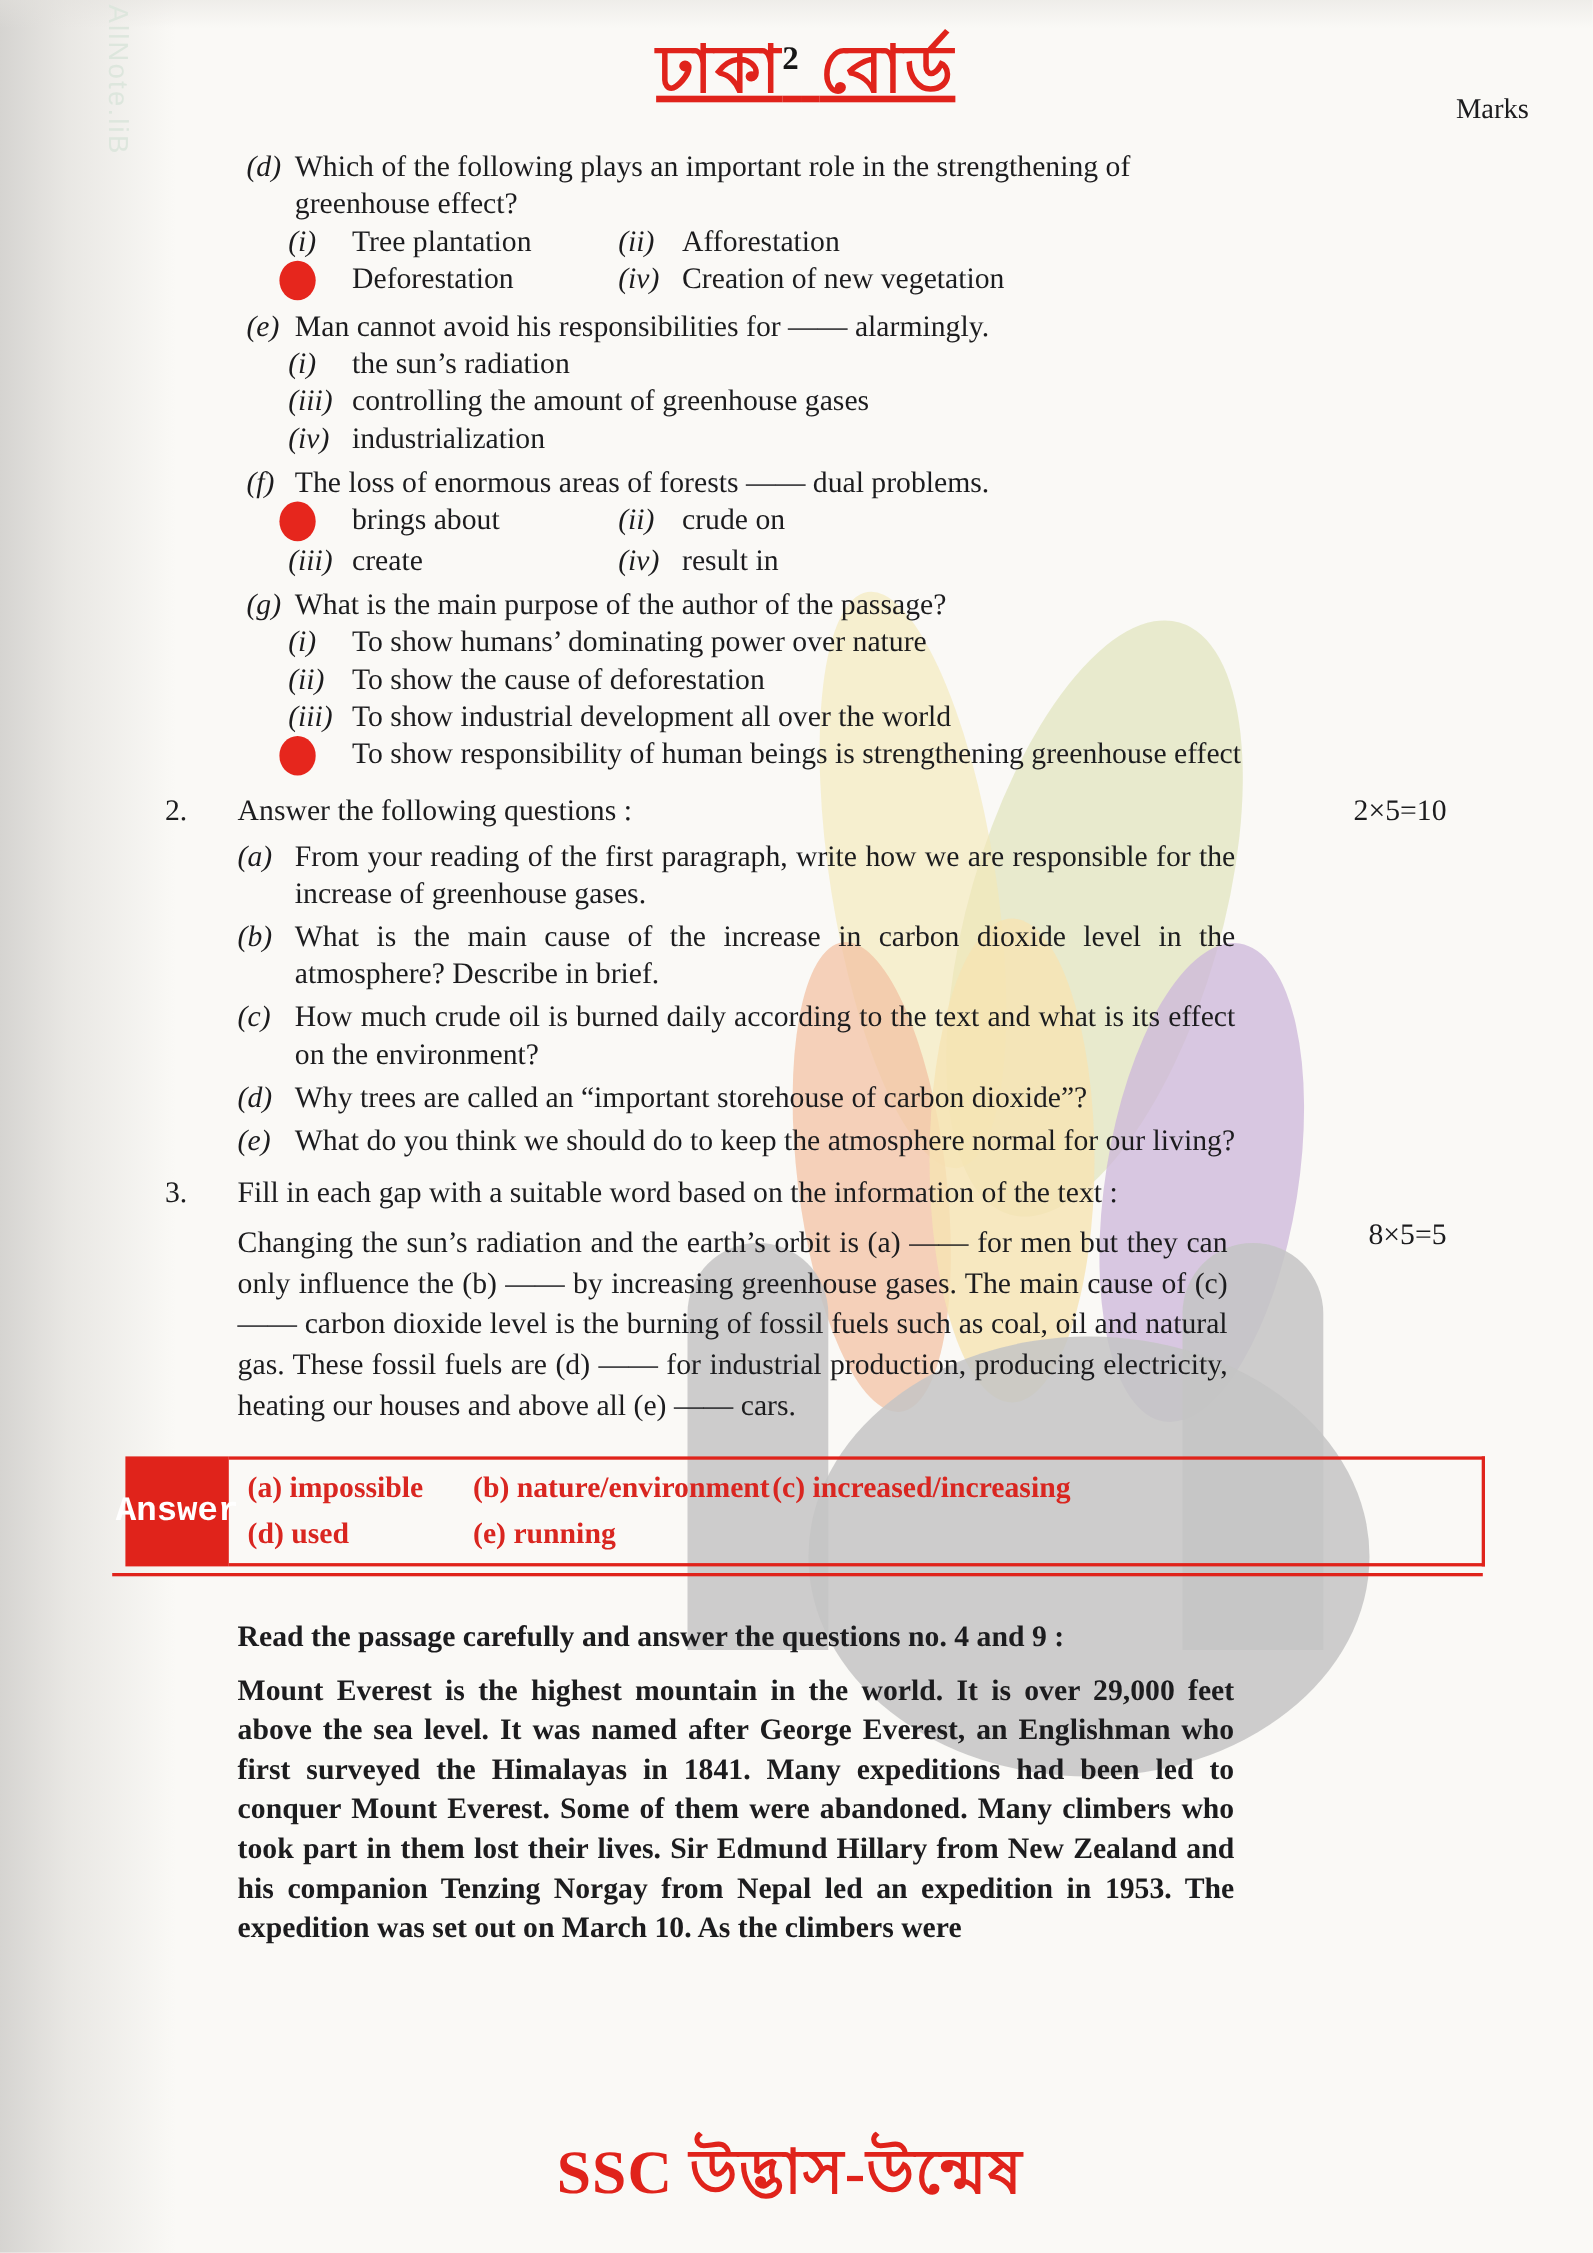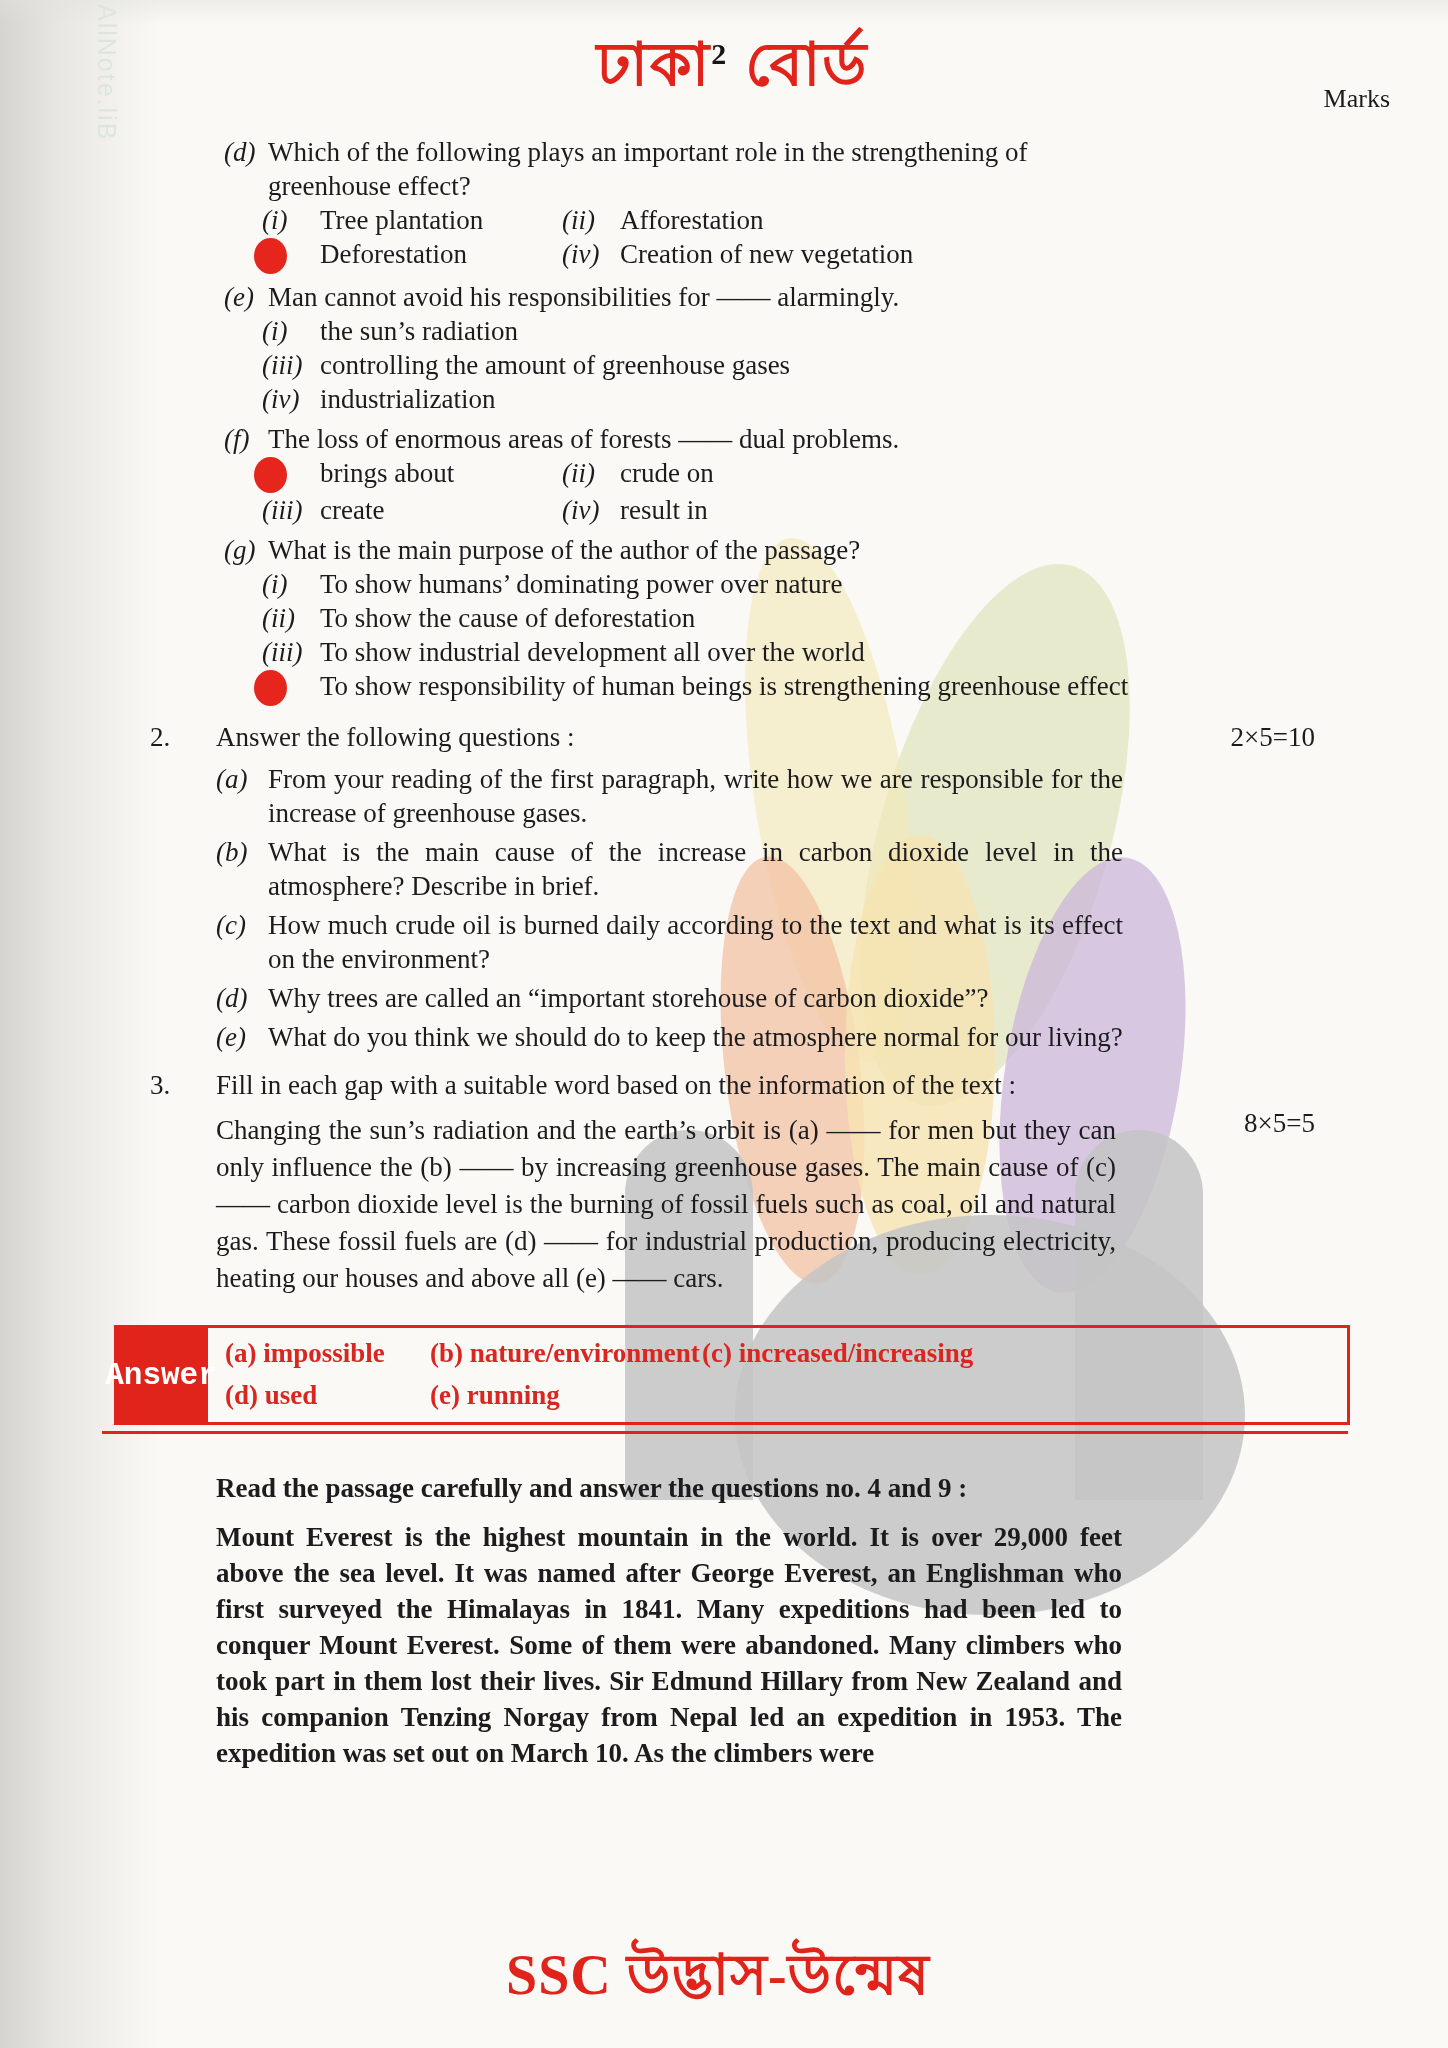--- a/index.html
+++ b/index.html
@@ -24,21 +24,21 @@
   .wm-p1{left:725px;top:855px;width:135px;height:430px;background:#f2bfa0;border-radius:50%;transform:rotate(-7deg);opacity:.7;}
   .wm-p2{left:845px;top:835px;width:150px;height:440px;background:#f6e3b3;border-radius:50%;opacity:.8;}
   .wm-p3{left:1005px;top:855px;width:175px;height:440px;background:#ccb6d9;border-radius:50%;transform:rotate(9deg);opacity:.75;}
   .wm-bar1{left:625px;top:1130px;width:128px;height:370px;background:#c4c4c4;border-radius:64px 64px 0 0;opacity:.85;}
   .wm-bar2{left:1075px;top:1130px;width:128px;height:370px;background:#c4c4c4;border-radius:64px 64px 0 0;opacity:.85;}
   .wm-bowl{left:735px;top:1215px;width:510px;height:400px;background:#c4c4c4;border-radius:50%;opacity:.85;}
 
   .content{position:absolute;left:150px;top:0;width:1165px;z-index:1;}
 
   .board-title{margin:14px 0 0 0;text-align:center;color:#e0231b;
-    font-size:60px;font-weight:bold;letter-spacing:2px;line-height:80px;}
+    font-size:60px;font-weight:bold;letter-spacing:2px;line-height:80px;text-decoration:underline;}
   .board-title .sup{color:#161616;font-size:30px;vertical-align:super;font-weight:bold;}
   .marks{position:absolute;top:84px;right:58px;font-size:26px;color:#1c1c1e;}
 
   .mcq{margin:30px 0 0 74px;}
   .mcq-item{margin-bottom:6px;}
   .mcq-q{display:grid;grid-template-columns:44px 1fr;line-height:34px;}
   .qlabel{font-style:italic;}
   .qtext{max-width:845px;}
   .opts{margin-left:38px;margin-top:0;}
   .grid2{display:grid;grid-template-columns:300px auto;}

